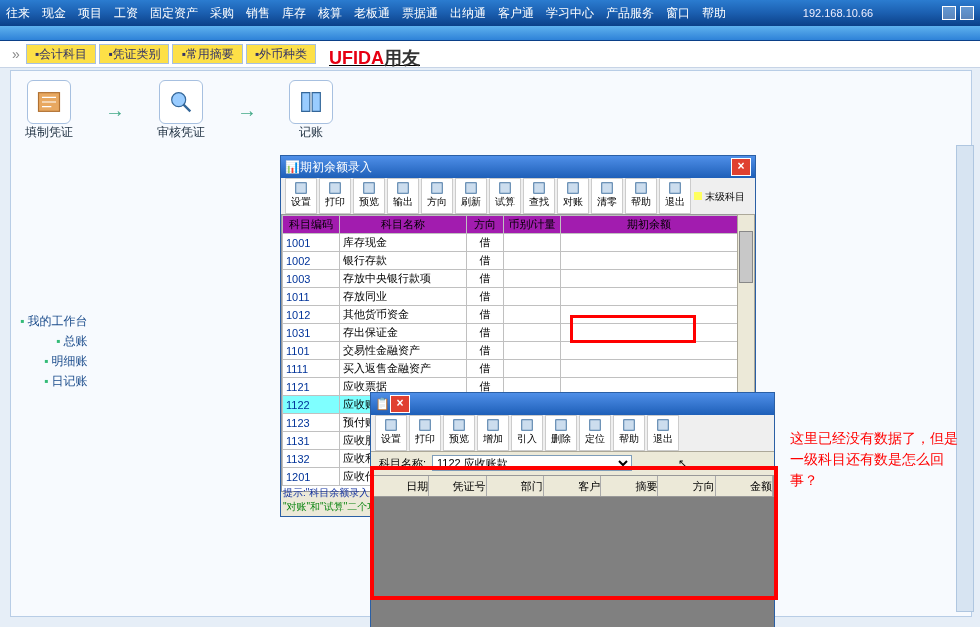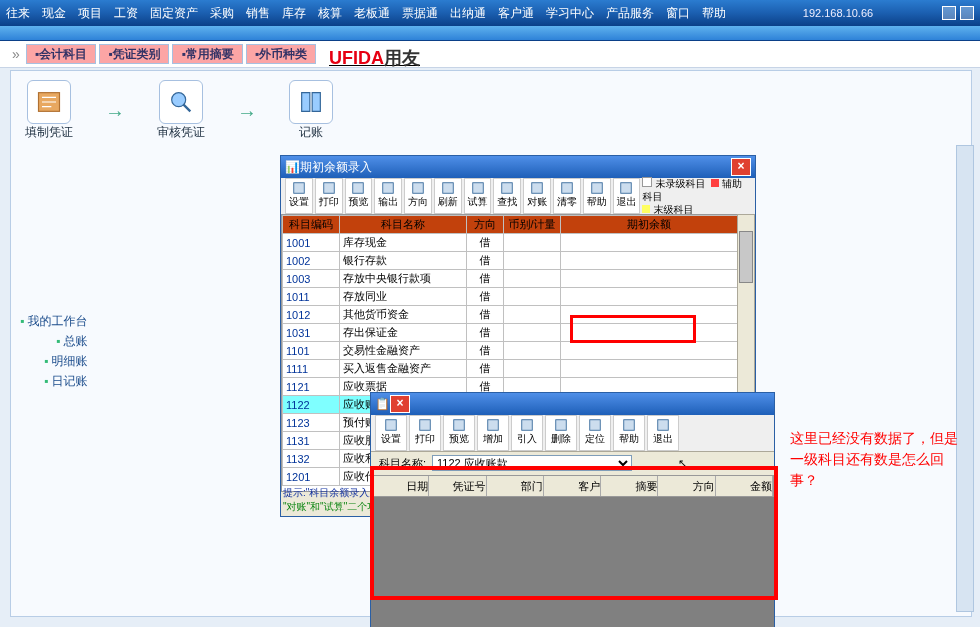--- a/index.html
+++ b/index.html
@@ -2,21 +2,21 @@
 <html><head>
 <meta charset="utf-8">
 <style>
   body { margin:0; font-family:"Microsoft YaHei","SimSun",Arial,sans-serif; font-size:11px; background:#E6EEF7; overflow:hidden; width:980px; height:627px; position:relative;}
   .topbar { height:26px; background:linear-gradient(#2B7CD0 0%,#1B5FB0 50%,#0B4088 100%); width:100%; display:flex; align-items:center; padding:0 6px; box-sizing:border-box;}
   .topbar .menu { color:#fff; margin-right:12px; cursor:pointer; font-size:12px;}
   .topbar .addr { flex:1; text-align:center; color:#eef; font-size:11px;}
   .topbar .win { width:12px; height:12px; margin-left:4px; background:rgba(255,255,255,.3); border:1px solid #fff;}
   .bluebar { height:14px; background:linear-gradient(#5FB2EE,#2E82D8); border-bottom:1px solid #0B4088;}
   .toolbar2 { height:26px; background:#fff; border-bottom:1px solid #C7D4E6; display:flex; align-items:center; padding-left:12px; gap:6px; }
-  .tab { padding:2px 8px; border:1px solid #A7C0E0; background:#fca5a5; color:#336; font-size:12px;font-weight:bold;}
+  .tab { padding:2px 8px; border:1px solid #A7C0E0; background:#fde047; color:#336; font-size:12px;}
   .brand { position:absolute; right:560px; top:46px; font-size:18px; font-weight:bold;text-decoration:underline;}
   .brand .u{color:#E60012;}
   .brand .cn{color:#333;}
   .workspace { position:absolute; left:10px; top:70px; width:960px; height:545px; border:1px solid #B8CDE6; background:#F7FAFE; }
   .flow { position:absolute; left:25px; top:80px; display:flex; align-items:center; gap:32px;}
   .step { text-align:center; font-size:12px; color:#234;}
   .step .ico{ width:42px; height:42px; border:1px solid #A7C0E0; background:#fff; margin:auto; border-radius:6px; display:flex; align-items:center; justify-content:center;}
   .step .ico svg{width:28px;height:28px;}
   .arrow { font-size:20px; color:#4A8; }
   .leftlinks { position:absolute; left:20px; top:310px; display:flex; gap:30px; font-size:12px;}
@@ -29,21 +29,21 @@
   .titlebar .ttl{flex:1;}
   .titlebar .x{ width:18px; height:16px; background:#E04030; border:1px solid #fff; text-align:center; line-height:14px; cursor:pointer; font-weight:bold;}
   .tbrow { height:36px; background:#EFEFEF; border-bottom:1px solid #ACA899; display:flex; align-items:center; padding:0 4px; gap:2px;}
   .tbtn { width:30px; height:32px; border:1px solid #ccc; background:#fff; font-size:10px; text-align:center; cursor:pointer; line-height:1.1; padding-top:2px; overflow:hidden;}
   .tbtn svg{width:14px; height:14px; display:block; margin:0 auto 1px;}
   .legend { margin-left:auto; font-size:10px; line-height:1.3; padding-right:6px;}
   .legend .sq{display:inline-block;width:8px;height:8px;margin-right:3px;}
   .gridwrap { position:absolute; left:0; top:58px; right:16px; bottom:24px; overflow:hidden; background:#fff; border:1px solid #999;}
   .gridwrap table{ border-collapse:collapse; width:100%; font-size:11px;}
   .gridwrap th,.gridwrap td{ border:1px solid #C0C0C0; padding:1px 3px; height:14px; text-align:left; background:#fff;}
-  .gridwrap th{ background:#c2410c; font-weight:normal; text-align:center;}
+  .gridwrap th{ background:#a21caf; font-weight:normal; text-align:center;}
   .gridwrap td.code{color:#003399;}
   .hl-row td{ background:#7FFFFF !important;}
   .hl-row td.amt{ text-align:right; color:#E00000;}
   .hint { position:absolute; left:2px; bottom:2px; font-size:10px; color:#1030a0;}
   .hint .g{color:#0a8510;}
   .sbvert{position:absolute; right:0; top:58px; width:16px; bottom:24px; background:#ECE9D8; border:1px solid #ACA899;}
   .sbvert .thumb{height:50px;background:#C8C8C8;border:1px solid #888;margin:16px 1px;}
   .redbox1{position:absolute; border:3px solid #FF0000; left:570px; top:315px; width:120px; height:22px; pointer-events:none;}
 
   .win2 { position:absolute; left:370px; top:392px; width:403px; height:234px; border:1px solid #2A5FA5; background:#ECE9D8;}
@@ -156,22 +156,20 @@
       <div class="tbtn"><svg viewBox="0 0 16 16">
           <rect x="2" y="2" width="12" height="12" fill="#CDE" stroke="#369"></rect>
         </svg>清零</div>
       <div class="tbtn"><svg viewBox="0 0 16 16">
           <rect x="2" y="2" width="12" height="12" fill="#CDE" stroke="#369"></rect>
         </svg>帮助</div>
       <div class="tbtn"><svg viewBox="0 0 16 16">
           <rect x="2" y="2" width="12" height="12" fill="#CDE" stroke="#369"></rect>
         </svg>退出</div>
     <div class="legend">
-      <div><span class="sq" style="background:#fff;border:1px solid #999;"></span><span>未录级科目</span>
-           &nbsp;<span class="sq" style="background:#FF4040;"></span><span>辅助科目</span></div>
       <div><span class="sq" style="background:#FFFF60;"></span><span>末级科目</span></div>
     </div>
   </div>
   <div class="gridwrap">
     <table id="grid1">
         <thead>
           <tr id="g1h">
             <th style="width:50px">科目编码</th>
             <th style="width:120px">科目名称</th>
             <th style="width:30px">方向</th>

